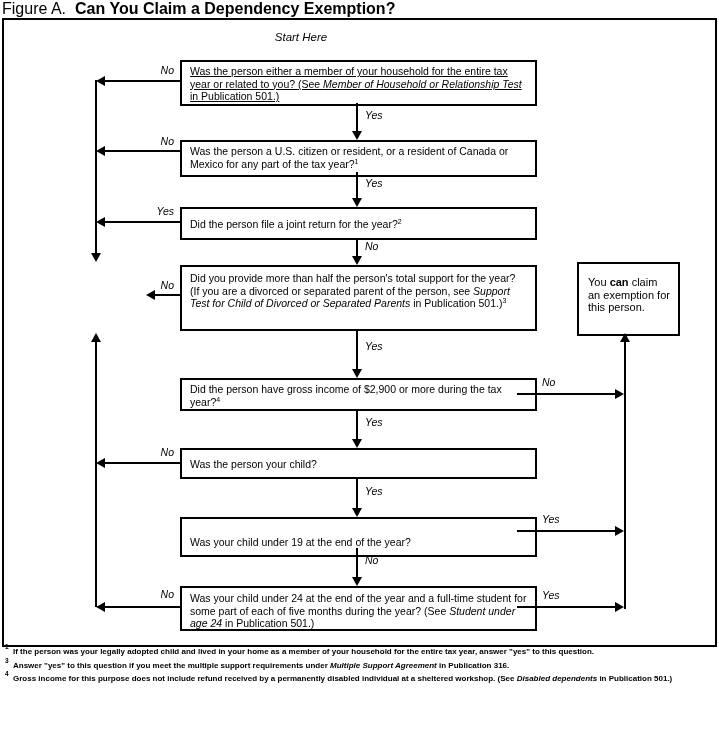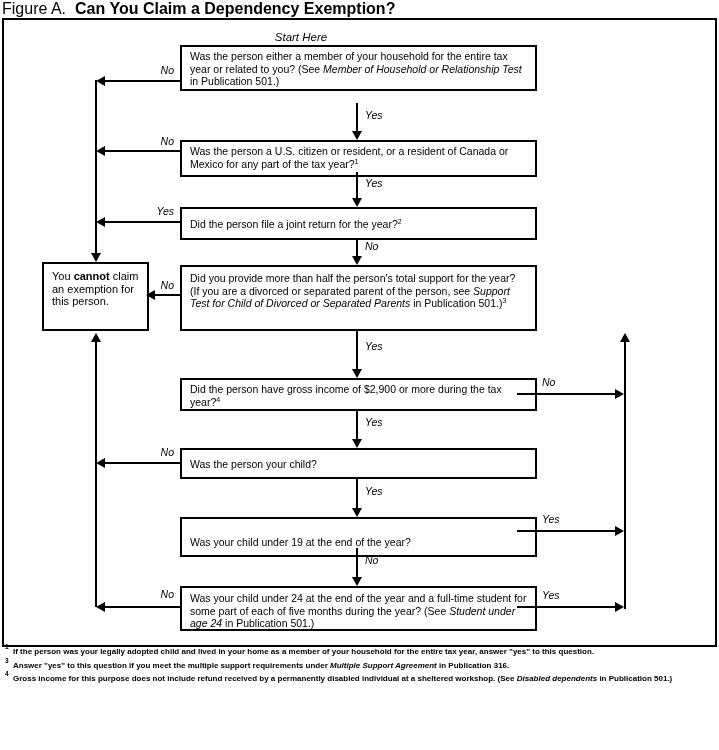--- a/index.html
+++ b/index.html
@@ -36,21 +36,21 @@
 <div id="page">
 
   <div class="title">
     <span class="fig">Figure A.</span><span class="main">Can You Claim a Dependency Exemption?</span>
   </div>
 
   <div class="outer"></div>
 
   <div class="start">Start Here</div>
 
-  <div class="qbox" style="top:45px;height:39px;">
+  <div class="qbox" style="top:60px;height:39px;text-decoration:underline;">
     <span>Was the person either a member of your household for the entire tax year or related to you? (See </span><i>Member of Household or Relationship Test</i><span> in Publication 501.)</span>
   </div>
 
   <div class="qbox" style="top:140px;height:30px;">
     <span>Was the person a U.S. citizen or resident, or a resident of Canada or Mexico for any part of the tax year?</span><sup>1</sup>
   </div>
 
   <div class="qbox" style="top:207px;height:20px;padding-top:9px;">
     <span>Did the person file a joint return for the year?</span><sup>2</sup>
   </div>
@@ -68,24 +68,24 @@
   </div>
 
   <div class="qbox" style="top:517px;height:19px;padding-top:17px;">
     <span>Was your child under 19 at the end of the year?</span>
   </div>
 
   <div class="qbox" style="top:586px;height:37px;padding-top:4px;">
     <span>Was your child under 24 at the end of the year and a full-time student for some part of each of five months during the year? (See </span><i>Student under age 24</i><span> in Publication 501.)</span>
   </div>
 
-  <div class="rbox" style="left:42px;top:262px;width:88px;height:59px;padding:6px 7px 0 8px;">
-    <span>You </span><b>cannot</b><span> claim an exemption for this person.</span>
+
+  <div class="rbox" style="left:577px;top:262px;width:84px;height:58px;padding:12px 6px 0 9px;">
+    <span>You </span><b>can</b><span> claim an exemption for this person.</span>
   </div>
-
 
   <div class="vline" style="left:95px;top:80px;height:173px;"></div>
   <div class="arr down" style="left:91px;top:253px;"></div>
 
   <div class="arr up" style="left:91px;top:333px;"></div>
   <div class="vline" style="left:95px;top:341px;height:266px;"></div>
 
   <div class="arr up" style="left:620px;top:333px;"></div>
   <div class="vline" style="left:624px;top:341px;height:268px;"></div>
 

